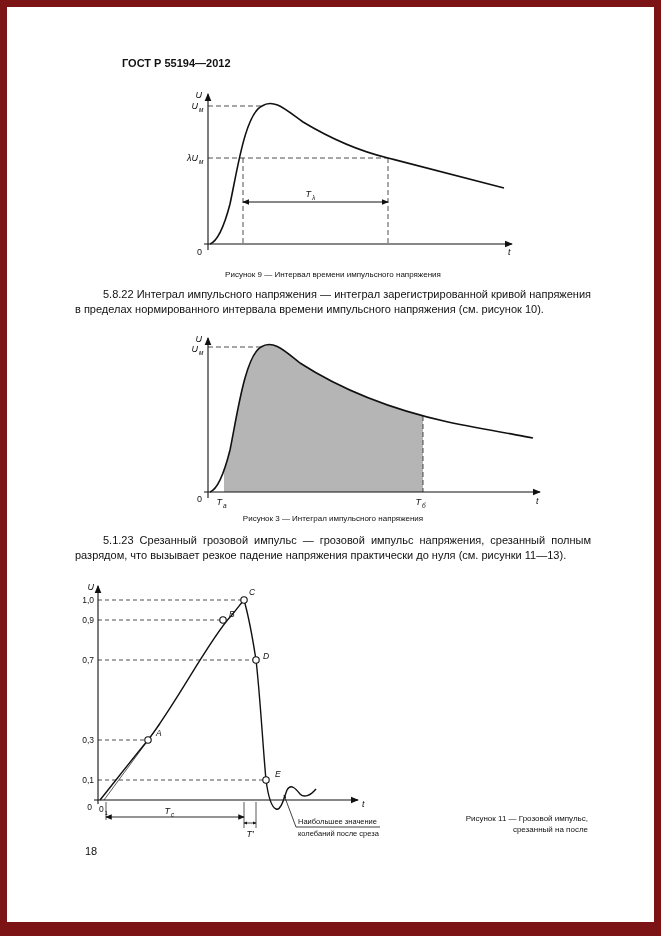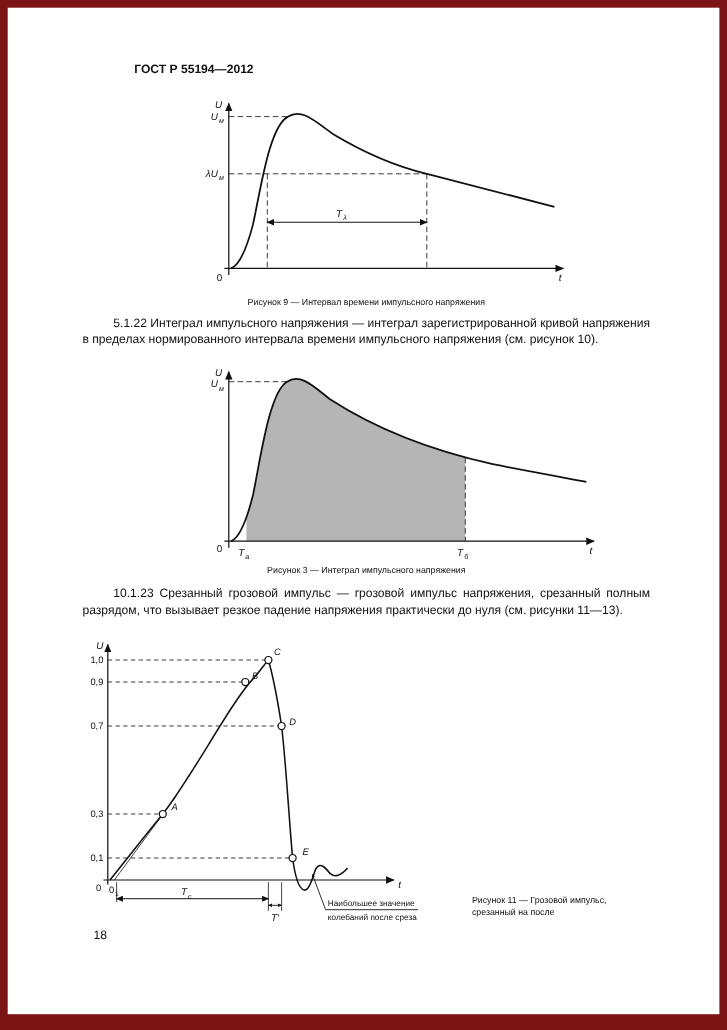--- a/index.html
+++ b/index.html
@@ -7,21 +7,21 @@
   body { position:relative; background:#7c1315; font-family:"Liberation Sans", sans-serif; overflow:hidden; }
   .page-bg { position:absolute; left:7px; top:7px; width:647px; height:915px; background:#ffffff; }
   .header { position:absolute; left:75px; top:57px; font-size:11px; font-weight:bold; color:#111;padding-left:47px; }
   .para { position:absolute; left:75px; width:516px; font-size:11px; line-height:14.5px;
           text-align:justify; text-indent:28px; color:#111; }
   .p22 { top:287px; }
   .p23 { top:533px; }
   .caption { position:absolute; left:75px; width:516px; text-align:center; font-size:8px; color:#111; }
   .cap9 { top:270px; }
   .cap10 { top:514px; }
-  .cap11 { left:429px; top:814px; width:178px; font-size:8px; line-height:10.5px; text-align:left; color:#111; position:absolute; }
+  .cap11 { left:410px; top:814px; width:178px; font-size:8px; line-height:10.5px; text-align:right; color:#111; position:absolute; }
   .pagenum { position:absolute; left:85px; top:845px; font-size:11px; color:#111; }
   svg.fig { position:absolute; overflow:visible; }
   .figtext text { font-family:"Liberation Sans", sans-serif; font-size:9px; fill:#111; }
   .figtext .it { font-style:italic; }
   .figtext .sub { font-size:6.5px; font-style:italic; }
   .figtext .subn { font-size:6px; }
   .figtext .tick { font-size:8.5px; }
   .figtext .pt { font-size:8.5px; font-style:italic; }
   .figtext .ann { font-size:7.5px; }
 </style>
@@ -57,21 +57,21 @@
     <text class="it" x="50" y="77" text-anchor="end">λU</text>
     <text class="sub" x="51" y="80">м</text>
     <text class="it" x="163" y="113" text-anchor="end">T</text>
     <text class="sub" x="164" y="116">λ</text>
     <text x="54" y="171" text-anchor="end">0</text>
     <text class="it" x="360" y="171">t</text>
   </g>
 </svg>
 <div class="caption cap9">Рисунок 9 — Интервал времени импульсного напряжения</div>
 
-<p class="para p22">5.1.22 Интеграл импульсного напряжения — интеграл зарегистрированной кривой напряжения в пределах нормированного интервала времени импульсного напряжения (см. рисунок 10).</p>
+<p class="para p22">5.8.22 Интеграл импульсного напряжения — интеграл зарегистрированной кривой напряжения в пределах нормированного интервала времени импульсного напряжения (см. рисунок 10).</p>
 
 <svg class="fig" style="left:148px; top:328px;" width="400" height="185" viewBox="0 0 400 185">
   <defs>
     <marker id="a10" viewBox="0 0 10 10" refX="8" refY="5" markerWidth="8" markerHeight="8" orient="auto-start-reverse">
       <path d="M0,1.2 L9,5 L0,8.8 Z" fill="#111"></path>
     </marker>
     <clipPath id="clip10">
         <rect x="76" y="0" width="199" height="164"></rect>
       </clipPath>
   </defs>
@@ -92,21 +92,21 @@
     <text x="54" y="174" text-anchor="end">0</text>
     <text class="it" x="74" y="177" text-anchor="end">T</text>
     <text class="sub" x="75" y="180">а</text>
     <text class="it" x="273" y="177" text-anchor="end">T</text>
     <text class="sub" x="274" y="180">б</text>
     <text class="it" x="388" y="176">t</text>
   </g>
 </svg>
 <div class="caption cap10">Рисунок 3 — Интеграл импульсного напряжения</div>
 
-<p class="para p23">10.1.23 Срезанный грозовой импульс — грозовой импульс напряжения, срезанный полным разрядом, что вызывает резкое падение напряжения практически до нуля (см. рисунки 11—13).</p>
+<p class="para p23">5.1.23 Срезанный грозовой импульс — грозовой импульс напряжения, срезанный полным разрядом, что вызывает резкое падение напряжения практически до нуля (см. рисунки 11—13).</p>
 
 <svg class="fig" style="left:68px; top:576px;" width="370" height="272" viewBox="0 0 370 272">
   <defs>
     <marker id="a11" viewBox="0 0 10 10" refX="8" refY="5" markerWidth="8" markerHeight="8" orient="auto-start-reverse">
       <path d="M0,1.2 L9,5 L0,8.8 Z" fill="#111"></path>
     </marker>
     <marker id="a11s" viewBox="0 0 10 10" refX="8" refY="5" markerWidth="5" markerHeight="5" orient="auto-start-reverse">
       <path d="M0,1 L9,5 L0,9 Z" fill="#111"></path>
     </marker>
   </defs>

